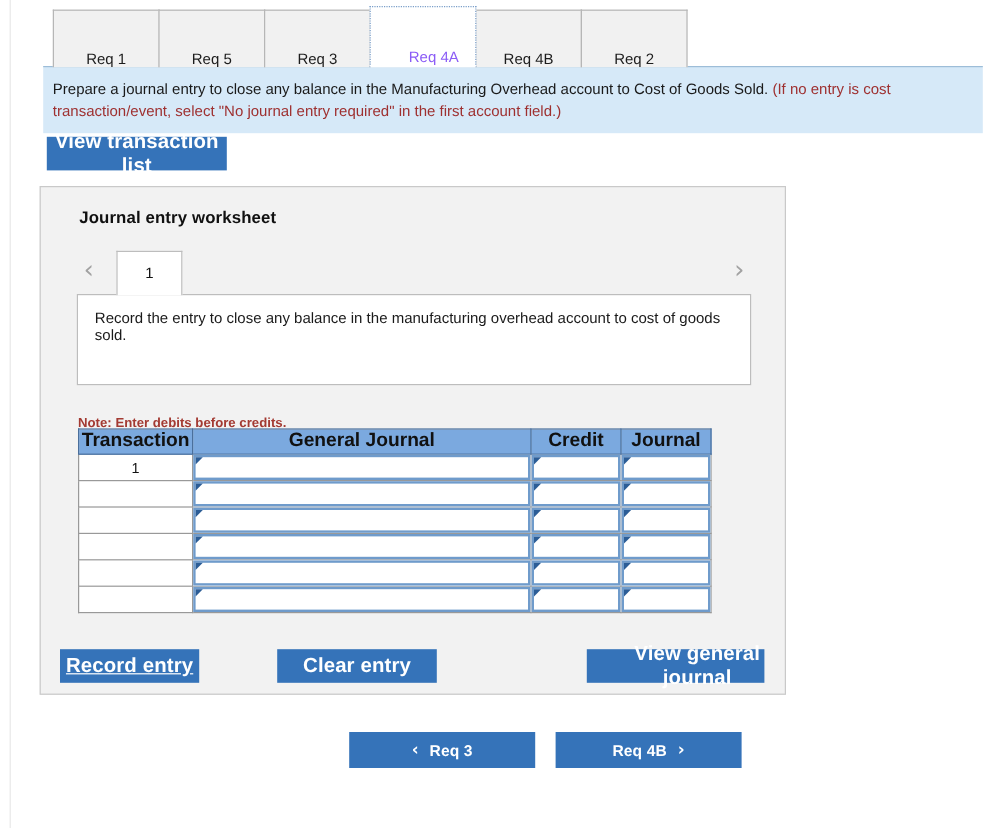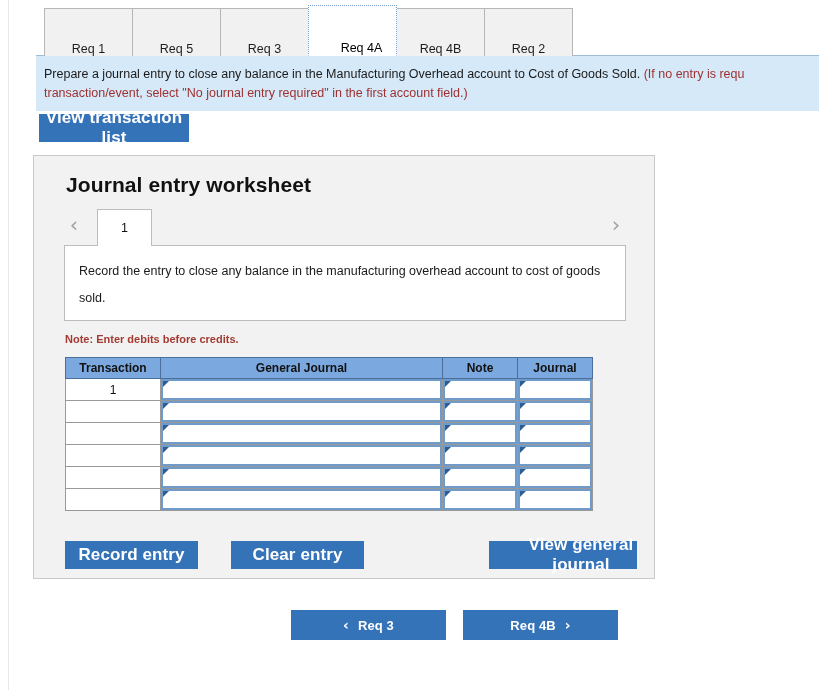--- a/index.html
+++ b/index.html
@@ -62,21 +62,21 @@
     color: #1d1d1d;
     cursor: pointer;
     position: relative;
   }
   .tab.active {
     background: #ffffff;
     border: 1px dotted #7a9ec9;
     border-bottom: 1px solid #ffffff;
     height: 51px;
     z-index: 6;
-    color: #000000;
+    color: #8b5cf6;
     padding-left: 18px;
   }
 
   
   .instruction-banner {
     position: absolute;
     left: 28px;
     top: 55px;
     width: 790px;
     min-height: 44px;
@@ -125,21 +125,21 @@
     width: 622px;
     height: 424px;
     box-sizing: border-box;
     background: #f2f2f2;
     border: 1px solid #c9c9c9;
   }
   .worksheet-title {
     position: absolute;
     left: 32px;
     top: 17px;
-    font-size: 21px;
+    font-size: 14px;
     font-weight: bold;
     color: #111111;
     letter-spacing: 0.1px;
   }
 
   
   .pager {
     position: absolute;
     left: 30px;
     top: 50px;
@@ -184,47 +184,47 @@
     position: absolute;
     left: 30px;
     top: 89px;
     width: 562px;
     height: 76px;
     box-sizing: border-box;
     background: #ffffff;
     border: 1px solid #bdbdbd;
     padding: 12px 14px;
     font-size: 12.5px;
-    line-height: 27px;
+    line-height: 14px;
     color: #1a1a1a;
   }
 
   .note-text {
     position: absolute;
     left: 31px;
-    top: 177px;
+    top: 191px;
     font-size: 11px;
     font-weight: bold;
     color: #a33a32;
   }
 
   
   .journal-table {
     position: absolute;
     left: 31px;
     top: 201px;
     width: 527px;
     border-collapse: collapse;
     table-layout: fixed;
   }
   .journal-table th {
     background: #7ba9df;
     border: 1px solid #4a6f9c;
     color: #111111;
-    font-size: 12px;
+    font-size: 16px;
     font-weight: bold;
     height: 20px;
     padding: 0;
     text-align: center;
   }
   .journal-table td {
     border: 1px solid #999999;
     background: #ffffff;
     height: 21px;
     padding: 0;
@@ -258,21 +258,21 @@
   .field::before {
     content: "";
     position: absolute;
     left: 0px;
     top: 0px;
     border-top: 6px solid #2c5d96;
     border-right: 6px solid transparent;
   }
 
   
-  .btn-record  { position: absolute; left: 31px;  top: 385px; width: 133px; height: 28px; }
+  .btn-record  { position: absolute; left: 16px;  top: 385px; width: 116px; height: 28px; text-decoration: underline; }
   .btn-clear   { position: absolute; left: 197px; top: 385px; width: 133px; height: 28px; }
   .btn-viewgj  { position: absolute; left: 455px; top: 385px; width: 148px; height: 28px; padding-left: 36px; }
 
   
   .nav-prev {
     position: absolute;
     left: 283px;
     top: 610px;
     width: 155px;
     height: 30px;
@@ -316,21 +316,21 @@
     </div>
     <div class="tab">
       <span>Req 4B</span>
     </div>
     <div class="tab">
       <span>Req 2</span>
     </div>
   </div>
 
   <div class="instruction-banner">
-    <div class="instruction-line"><span class="instr-main">Prepare a journal entry to close any balance in the Manufacturing Overhead account to Cost of Goods Sold. </span><span class="instr-red">(If no entry is requ</span></div>
+    <div class="instruction-line"><span class="instr-main">Prepare a journal entry to close any balance in the Manufacturing Overhead account to Cost of Goods Sold. </span><span class="instr-red">(If no entry is cost</span></div>
     <div class="instruction-line instr-red">transaction/event, select "No journal entry required" in the first account field.)</div>
   </div>
 
   <button class="btn btn-view-transaction">View transaction list</button>
 
   <div class="worksheet-panel">
 
     <div class="worksheet-title">Journal entry worksheet</div>
 
     <div class="pager">
@@ -351,21 +351,21 @@
       <colgroup>
         <col class="col-transaction">
         <col class="col-journal">
         <col class="col-debit">
         <col class="col-credit">
       </colgroup>
       <thead>
         <tr>
           <th>Transaction</th>
           <th>General Journal</th>
-          <th>Note</th>
+          <th>Credit</th>
           <th>Journal</th>
         </tr>
       </thead>
       <tbody>
         <tr>
           <td class="txn-cell">1</td>
           <td class="input-cell">
             <div class="field"></div>
           </td>
           <td class="input-cell">

